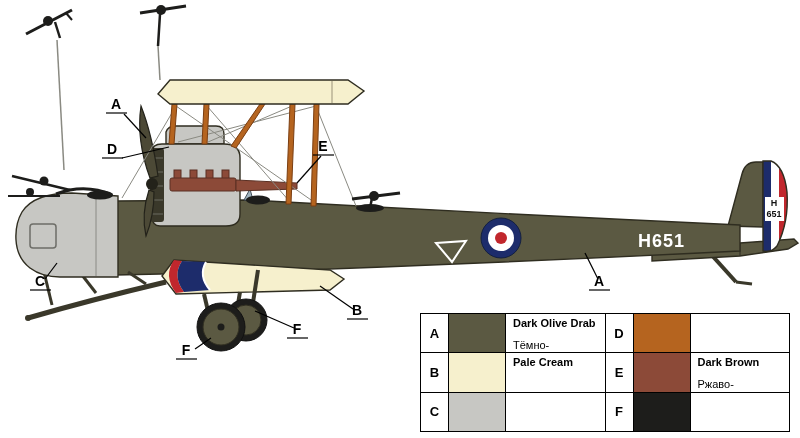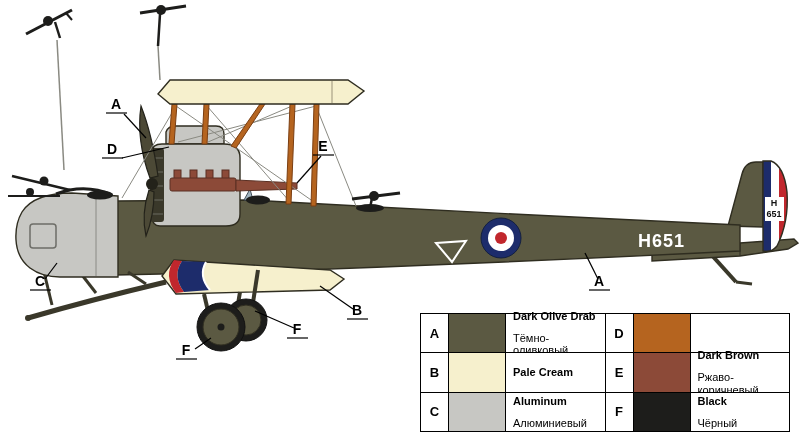--- a/index.html
+++ b/index.html
@@ -29,21 +29,21 @@
   .legend{
     position:absolute;left:420px;top:313px;width:370px;height:119px;
     display:grid;grid-template-columns:1fr 1fr;grid-template-rows:repeat(3,1fr);
     grid-auto-flow:column;gap:1px;background:#000;border:1px solid #000;box-sizing:border-box;
   }
   .legend-row{background:#fff;display:flex;align-items:stretch;min-height:0;}
   .lg-letter{width:27px;flex:0 0 27px;border-right:1px solid #000;
     display:flex;align-items:center;justify-content:center;
     font-weight:bold;font-size:13px;color:#000;}
   .lg-swatch{width:56px;flex:0 0 56px;border-right:1px solid #000;}
-  .lg-text{flex:1;padding:3px 7px;display:flex;flex-direction:column;justify-content:center;gap:10px;}
+  .lg-text{flex:1;padding:3px 7px;display:flex;flex-direction:column;justify-content:flex-start;gap:10px;}
   .lg-name{font-size:11px;font-weight:bold;color:#000;line-height:1.1;}
   .lg-ru{font-size:11px;color:#000;line-height:1.1;}
 </style>
 </head>
 <body>
 
 <div id="stage">
 
   <svg id="plane-svg" width="800" height="438" viewBox="0 0 800 438">
 
@@ -234,39 +234,31 @@
     <div class="legend-row">
       <div class="lg-letter">B</div>
       <div class="lg-swatch" style="background-color: rgb(246, 240, 205);"></div>
       <div class="lg-text">
         <div class="lg-name">Pale Cream</div>
       </div>
     </div>
     <div class="legend-row">
       <div class="lg-letter">C</div>
       <div class="lg-swatch" style="background-color: rgb(199, 199, 195);"></div>
-      <div class="lg-text">
-        <div class="lg-name">Aluminum</div>
-        <div class="lg-ru">Алюминиевый</div>
-      </div>
     </div>
     <div class="legend-row">
       <div class="lg-letter">D</div>
       <div class="lg-swatch" style="background-color: rgb(181, 100, 31);"></div>
     </div>
     <div class="legend-row">
       <div class="lg-letter">E</div>
       <div class="lg-swatch" style="background-color: rgb(140, 74, 56);"></div>
       <div class="lg-text">
         <div class="lg-name">Dark Brown</div>
         <div class="lg-ru">Ржаво-коричневый</div>
       </div>
     </div>
     <div class="legend-row">
       <div class="lg-letter">F</div>
       <div class="lg-swatch" style="background-color: rgb(29, 29, 27);"></div>
-      <div class="lg-text">
-        <div class="lg-name">Black</div>
-        <div class="lg-ru">Чёрный</div>
-      </div>
     </div>
   </div>
 </div>
 
 </body></html>

